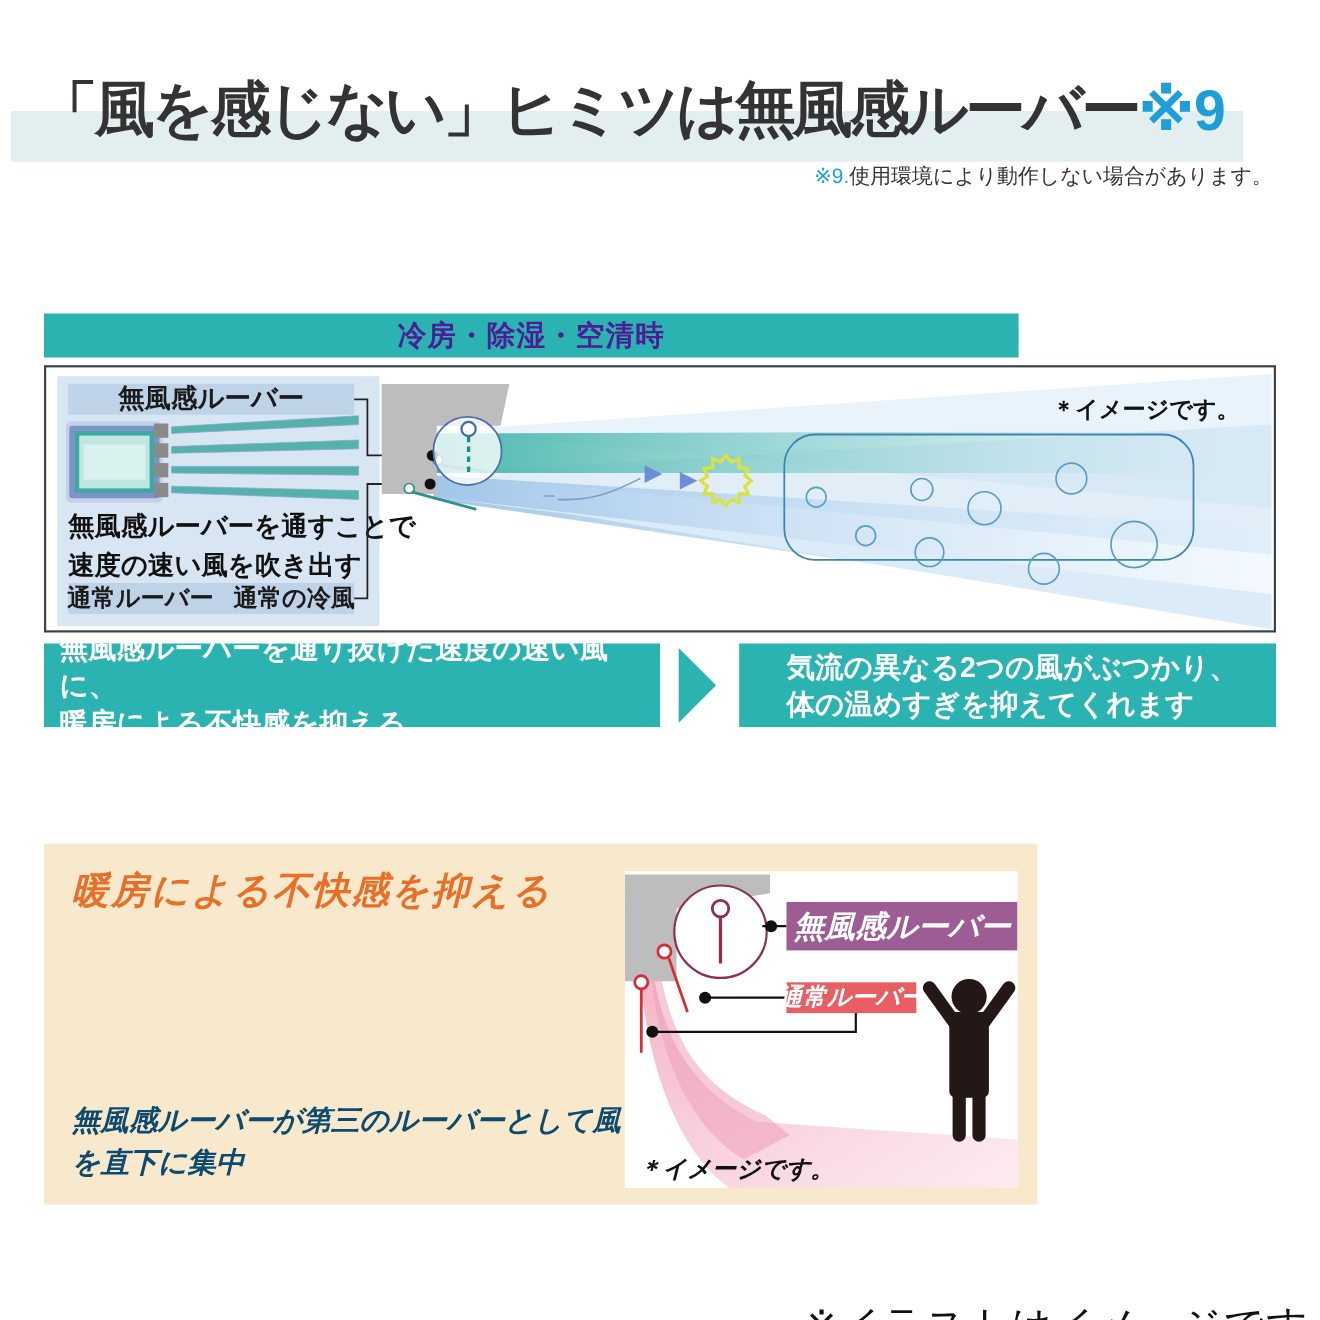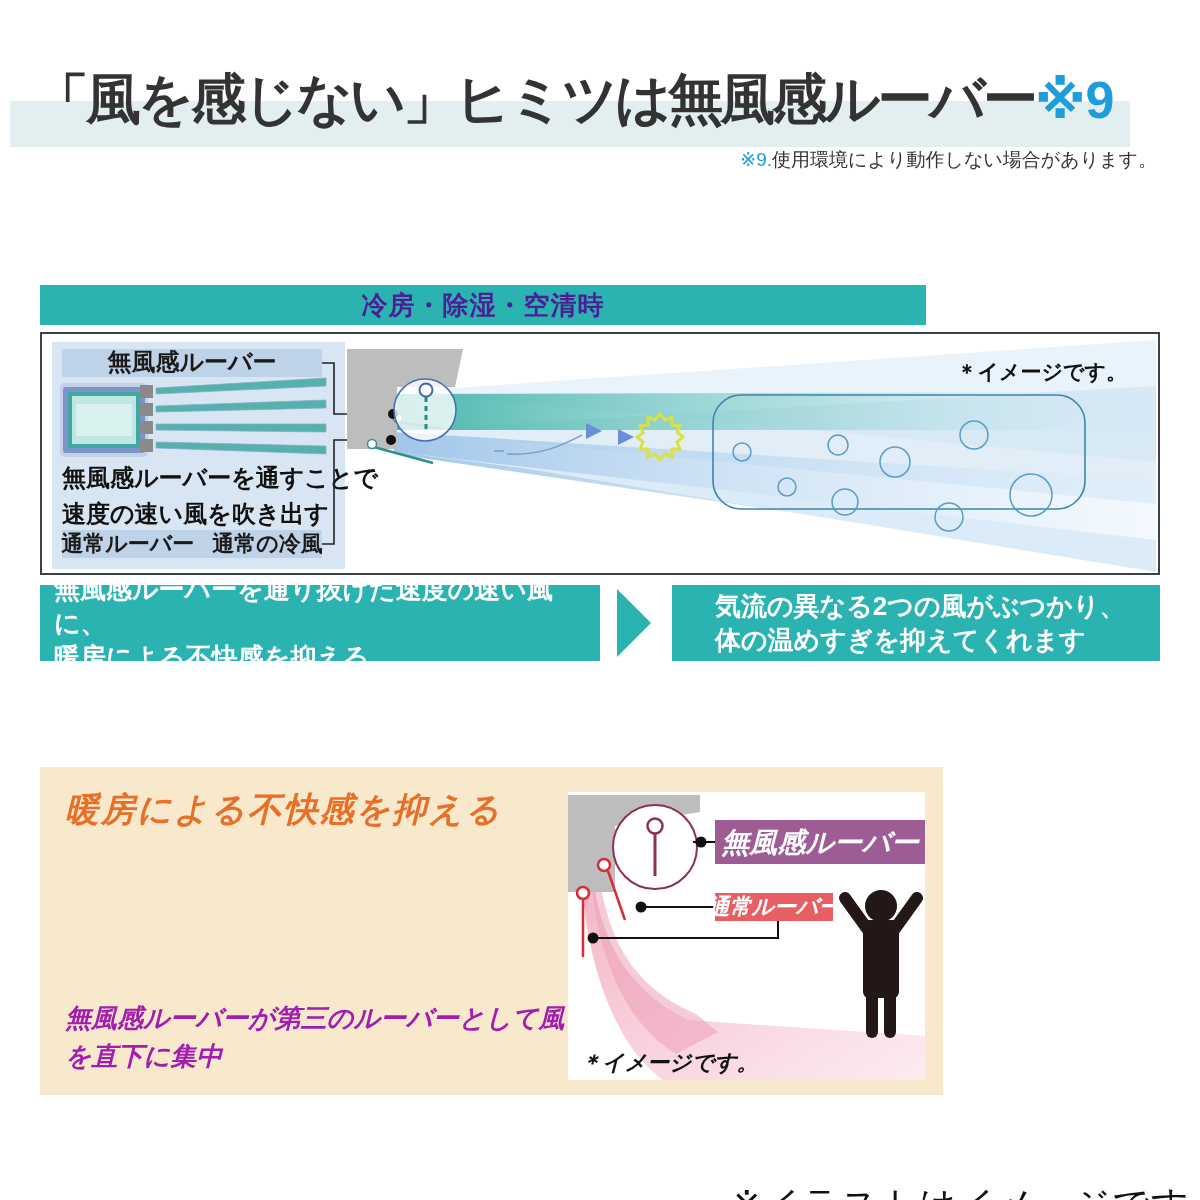--- a/index.html
+++ b/index.html
@@ -32,21 +32,21 @@
 
   
   .heat-header{position:absolute;left:40px;top:683px;width:903px;height:34px;background:#ee8140;
                color:#fff;font-size:25px;font-weight:bold;text-align:center;line-height:34px;letter-spacing:1px;}
   .heat-box{position:absolute;left:40px;top:730px;width:903px;height:328px;background:#f9e9cc;font-style:italic;}
   .heat-heading{position:absolute;left:25px;top:20px;font-size:34px;font-weight:bold;color:#e76f28;
                 letter-spacing:2px;white-space:nowrap;}
   .heat-body{position:absolute;left:25px;top:68px;width:502px;font-size:26px;font-weight:600;
              line-height:40px;color:#1c1c1c;text-align:justify;}
   .heat-sub{position:absolute;left:25px;top:232px;width:522px;font-size:26px;font-weight:600;
-            line-height:38px;color:#a21caf;}
+            line-height:38px;color:#0c4a6e;}
   .heat-illustration{position:absolute;left:528px;top:25px;width:357px;height:288px;background:#fff;}
 
   
   .footer-note{position:absolute;top:1143px;right:10px;font-size:37px;font-weight:500;color:#111;
                letter-spacing:1px;white-space:nowrap;text-align:center;}
 
   svg text{font-family:"Liberation Sans","DejaVu Sans",sans-serif;}
 </style>
 </head>
 <body>

